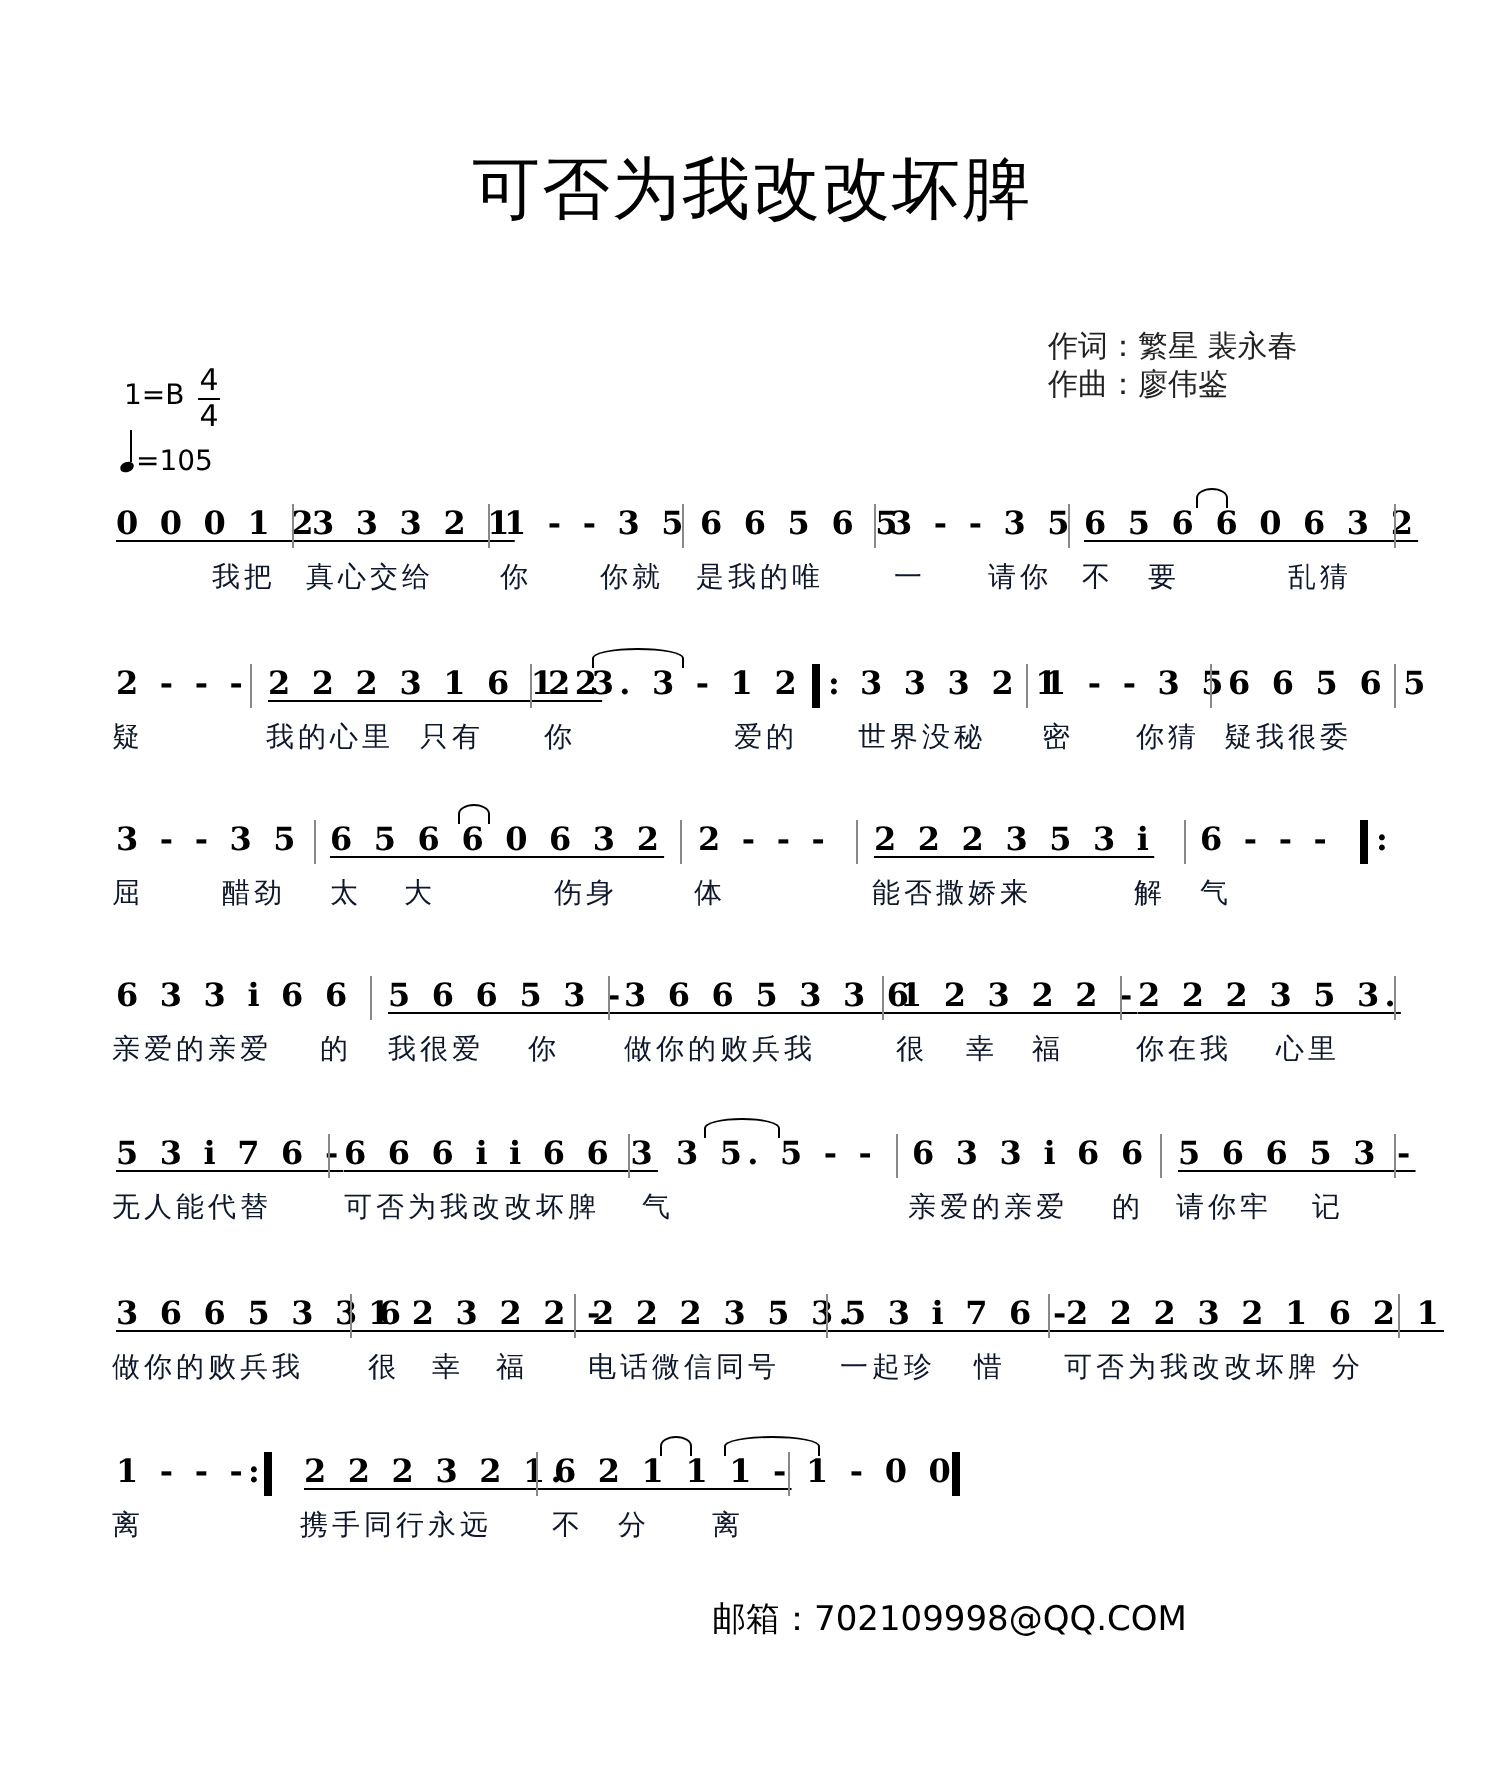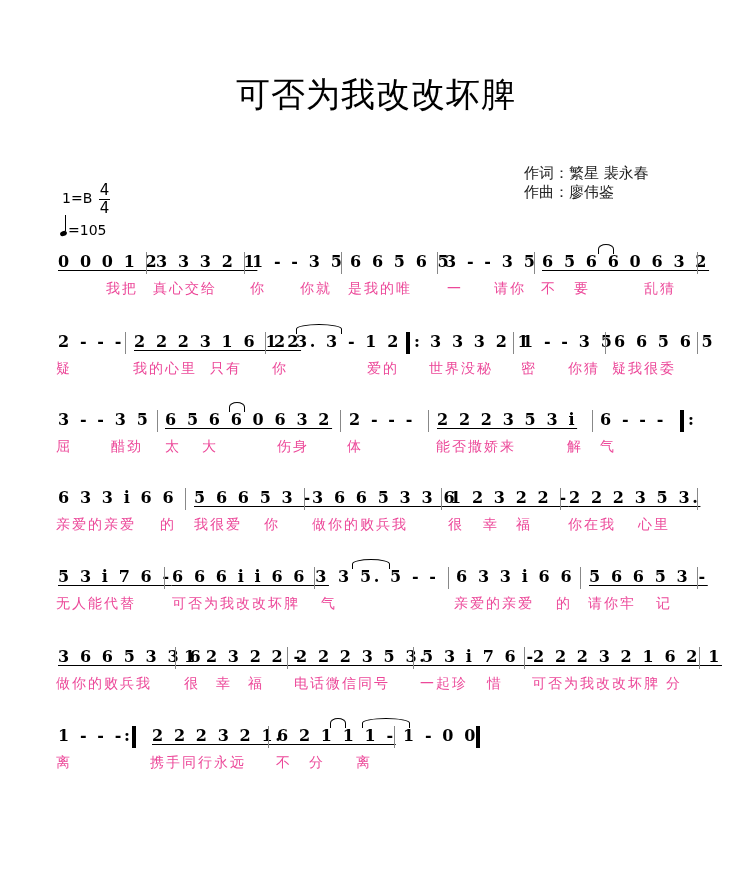--- a/index.html
+++ b/index.html
@@ -17,21 +17,21 @@
   .tempo .note { display:inline-block; width:7px; height:5px; background:#000; border-radius:50%;
                  transform:rotate(-20deg); position:relative; top:1px; }
   .tempo .stem { display:inline-block; width:1px; height:16px; background:#000; position:relative; left:-2px; top:-4px; }
 
   .row { position:absolute; left:0; width:752px; }
   .seg { position:absolute; top:0; font-family:"DejaVu Serif", serif; font-weight:bold; font-size:16px;
          letter-spacing:2.6px; line-height:20px; }
   .seg.u1 { text-decoration:underline; text-underline-offset:3px; }
   .barline { position:absolute; top:0; width:1px; height:22px; background:#888; }
   .barline.thick { width:4px; background:#000; }
-  .lyrics { position:absolute; top:28px; font-size:14px; letter-spacing:2px; white-space:nowrap; color:#ec4899; }
+  .lyrics { position:absolute; top:28px; font-size:14px; letter-spacing:2px; white-space:nowrap; color:#0f172a; }
   .tie { position:absolute; border:1px solid #000; border-bottom:none; border-radius:50% 50% 0 0; height:9px; }
   .contact { position:absolute; left:356px; top:798px; font-size:17px; line-height:24px; color:#000; }
   .contact div { white-space:nowrap; }
 </style>
 </head>
 <body>
 
 <div class="title">可否为我改改坏脾</div>
 
 <div class="credits">
@@ -204,13 +204,14 @@
   <div class="seg" style="left:403px">1 -  0 0</div>
   <div class="barline thick" style="left:476px"></div>
   <div class="lyrics" style="left:56px">离</div>
   <div class="lyrics" style="left:150px">携手同行永远</div>
   <div class="lyrics" style="left:276px">不</div>
   <div class="lyrics" style="left:309px">分</div>
   <div class="lyrics" style="left:356px">离</div>
 </div>
 
 <div class="contact">
+  <div>邮箱：702109998@QQ.COM</div>
 </div>
 
 </body></html>

